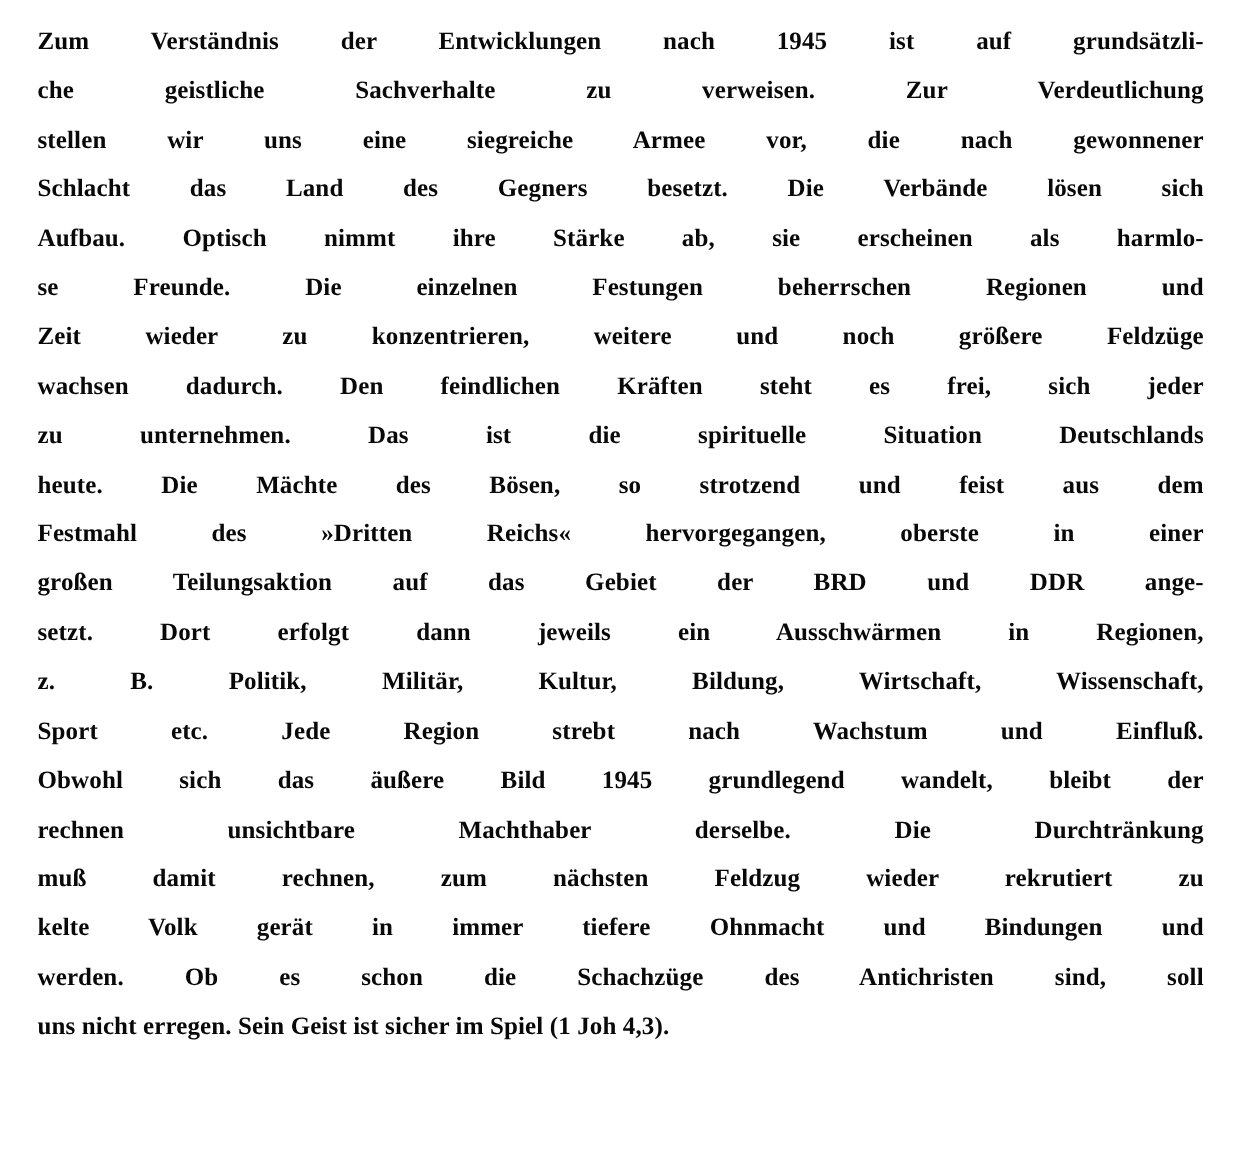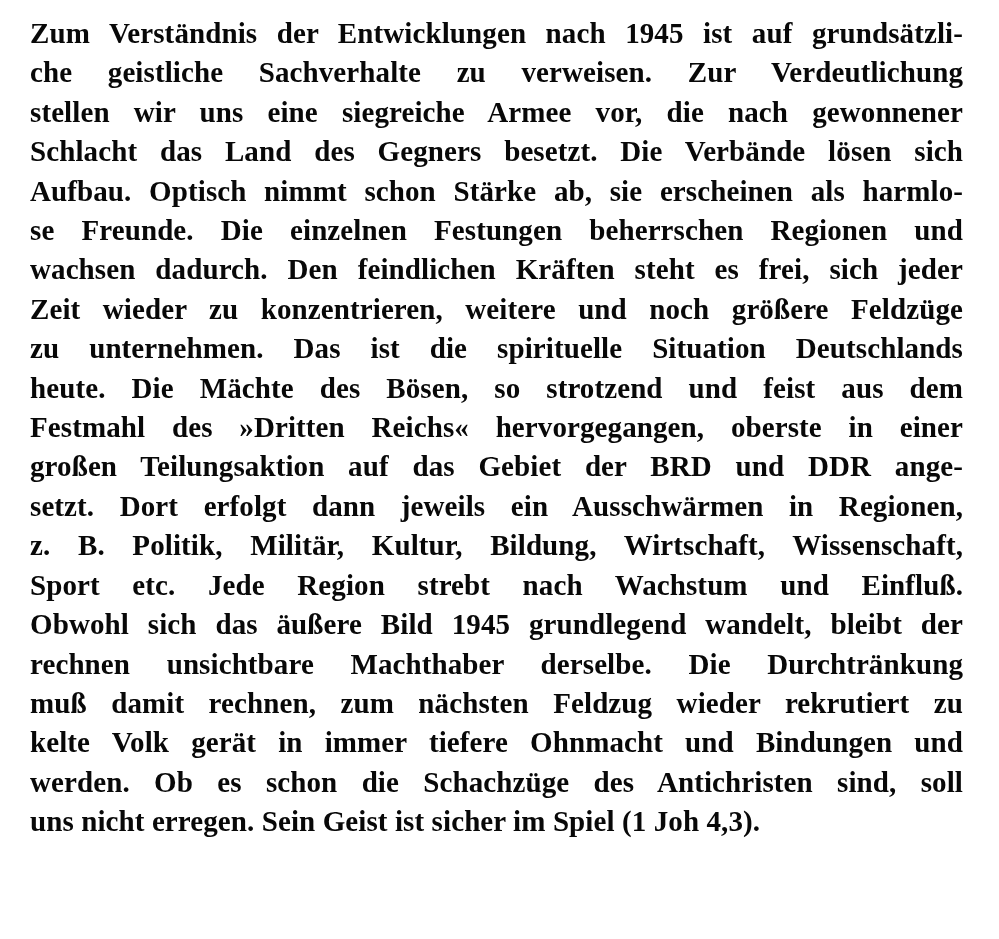--- a/index.html
+++ b/index.html
@@ -16,21 +16,21 @@
     padding: 14px 36px 0 30px;
     overflow: hidden;
     font-family: "Liberation Serif", "DejaVu Serif", serif;
     font-weight: 700;
     color: #080808;
   }
   .text-block {
     width: 100%;
   }
   .line {
-    font-size: 29px;
+    font-size: 20px;
     line-height: 39.4px;
     letter-spacing: 0.1px;
     text-align: justify;
     text-align-last: justify;
     white-space: normal;
     text-rendering: optimizeLegibility;
   }
   .line--last {
     text-align: right;
     text-align-last: left;
@@ -38,24 +38,24 @@
 </style>
 </head>
 <body>
 
 <div class="page">
   <div class="text-block">
     <div class="line">Zum Verständnis der Entwicklungen nach 1945 ist auf grundsätzli-</div>
     <div class="line">che geistliche Sachverhalte zu verweisen. Zur Verdeutlichung</div>
     <div class="line">stellen wir uns eine siegreiche Armee vor, die nach gewonnener</div>
     <div class="line">Schlacht das Land des Gegners besetzt. Die Verbände lösen sich</div>
-    <div class="line">Aufbau. Optisch nimmt schon Stärke ab, sie erscheinen als harmlo-</div>
+    <div class="line">Aufbau. Optisch nimmt ihre Stärke ab, sie erscheinen als harmlo-</div>
     <div class="line">se Freunde. Die einzelnen Festungen beherrschen Regionen und</div>
+    <div class="line">Zeit wieder zu konzentrieren, weitere und noch größere Feldzüge</div>
     <div class="line">wachsen dadurch. Den feindlichen Kräften steht es frei, sich jeder</div>
-    <div class="line">Zeit wieder zu konzentrieren, weitere und noch größere Feldzüge</div>
     <div class="line">zu unternehmen. Das ist die spirituelle Situation Deutschlands</div>
     <div class="line">heute. Die Mächte des Bösen, so strotzend und feist aus dem</div>
     <div class="line">Festmahl des »Dritten Reichs« hervorgegangen, oberste in einer</div>
     <div class="line">großen Teilungsaktion auf das Gebiet der BRD und DDR ange-</div>
     <div class="line">setzt. Dort erfolgt dann jeweils ein Ausschwärmen in Regionen,</div>
     <div class="line">z. B. Politik, Militär, Kultur, Bildung, Wirtschaft, Wissenschaft,</div>
     <div class="line">Sport etc. Jede Region strebt nach Wachstum und Einfluß.</div>
     <div class="line">Obwohl sich das äußere Bild 1945 grundlegend wandelt, bleibt der</div>
     <div class="line">rechnen unsichtbare Machthaber derselbe. Die Durchtränkung</div>
     <div class="line">muß damit rechnen, zum nächsten Feldzug wieder rekrutiert zu</div>

